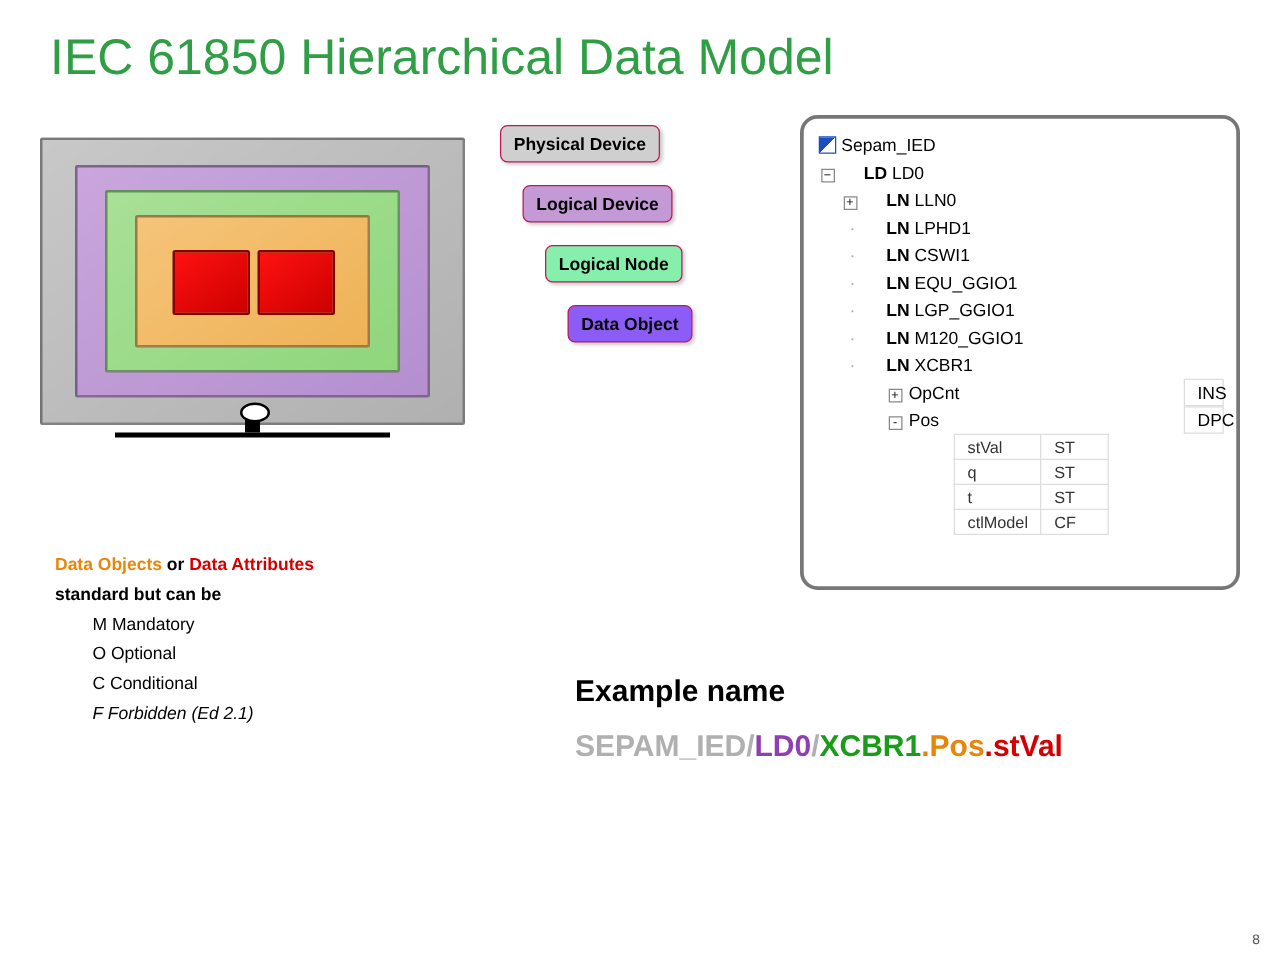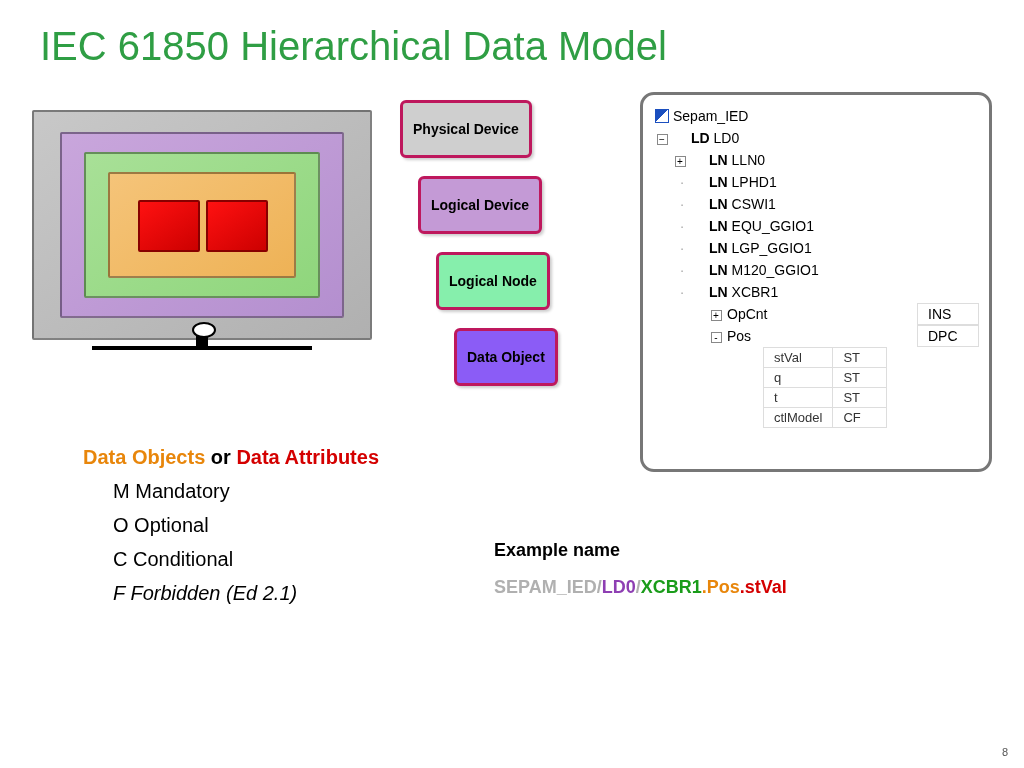--- a/index.html
+++ b/index.html
@@ -21,26 +21,26 @@
     font-weight: 400;
   }
   
   .legend {
     position: absolute;
     left: 400px;
     top: 100px;
     width: 200px;
   }
   .legend-box {
-    border: 3px solid #be185d;
+    border: 1px solid #be185d;
     border-radius: 6px;
     text-align: center;
     font-weight: bold;
     font-size: 14px;
-    padding: 18px 10px;
+    padding: 6px 10px;
     margin-bottom: 18px;
     box-shadow: 2px 2px 3px rgba(0,0,0,0.2);
     white-space: nowrap;
     width: fit-content;
   }
   .lb-physical { background: #cfcfcf; color: #000; margin-left: 0; }
   .lb-logical  { background: #c49ad6; color: #000; margin-left: 18px; }
   .lb-node     { background: #86efac; color: #000; margin-left: 36px; }
   .lb-object   { background: #8b5cf6; color: #000; margin-left: 54px; }
   .lb-attr     { background: #e60000; color: #000; margin-left: 72px; }
@@ -90,25 +90,24 @@
   }
   .stand::after{
     content:"";position:absolute;left:100px;top:-24px;width:20px;height:12px;border:2px solid #000;border-radius:50%;background:#fff;
   }
 
   
   .legend-text {
     position: absolute;
     left: 44px;
     top: 440px;
-    font-size: 20px;
+    font-size: 14px;
     line-height: 1.7;
     color: #000;
     font-weight: bold;
-    margin-left: 39px;
   }
   .lt-orange { color: #e8860b; }
   .lt-red    { color: #d40000; }
   .lt-ital   { font-style: italic; }
   .indent    { padding-left: 30px; font-weight: normal; }
 
   
   .tree-panel {
     position: absolute;
     left: 640px;
@@ -143,30 +142,29 @@
   }
   .attr-table td {
     border: 1px solid #ddd;
     padding: 2px 10px;
     min-width: 54px;
     color:#333;
   }
   .obj-row { display:flex; align-items:center; }
   .obj-row .name { flex:0 0 130px; }
   .obj-row .typecell {
-    border:1px solid #ddd; padding:2px 10px; margin-left:auto; width:62px; text-align:left;
+    border:1px solid #ddd; padding:2px 10px; margin-left:auto; width:32px; text-align:center;
   }
 
   
   .example {
     position: absolute;
     left: 460px;
     top: 540px;
-    font-size: 18px;
-    margin-left: 34px;
+    font-size: 24px;
   }
   .example .lbl { font-weight:bold; color:#000; margin-bottom:16px; }
   .ex-grey   { color:#b0b0b0; font-weight:bold; }
   .ex-purple { color:#8e3fb3; font-weight:bold; }
   .ex-green  { color:#1a9c1a; font-weight:bold; }
   .ex-orange { color:#e8860b; font-weight:bold; }
   .ex-red    { color:#d40000; font-weight:bold; }
 
   .pagenum {
     position:absolute; right:16px; bottom:10px; font-size:11px; color:#555;
@@ -193,20 +191,21 @@
   <div class="legend-box lb-node">Logical Node</div>
   <div class="legend-box lb-object">Data Object</div>
 </div>
 
 <div class="legend-text">
   <div>
     <span class="lt-orange">Data Objects</span>
     <span> or </span>
     <span class="lt-red">Data Attributes</span>
   </div>
+  <div>standard but can be</div>
   <div class="indent">M  Mandatory</div>
   <div class="indent">O  Optional</div>
   <div class="indent">C  Conditional</div>
   <div class="indent lt-ital">F   Forbidden (Ed 2.1)</div>
 </div>
 
 <div class="tree-panel">
   <div class="row">
     <span class="ied-icon"></span>
     <span>Sepam_IED</span>

